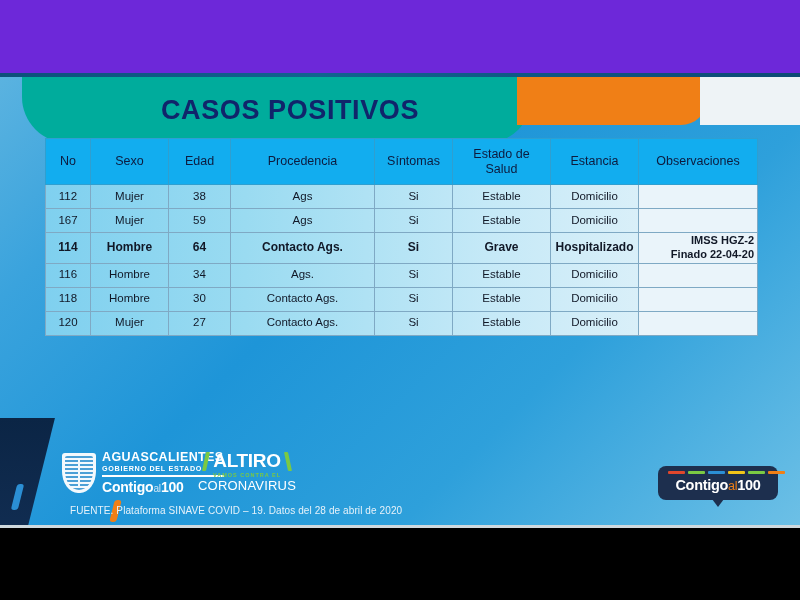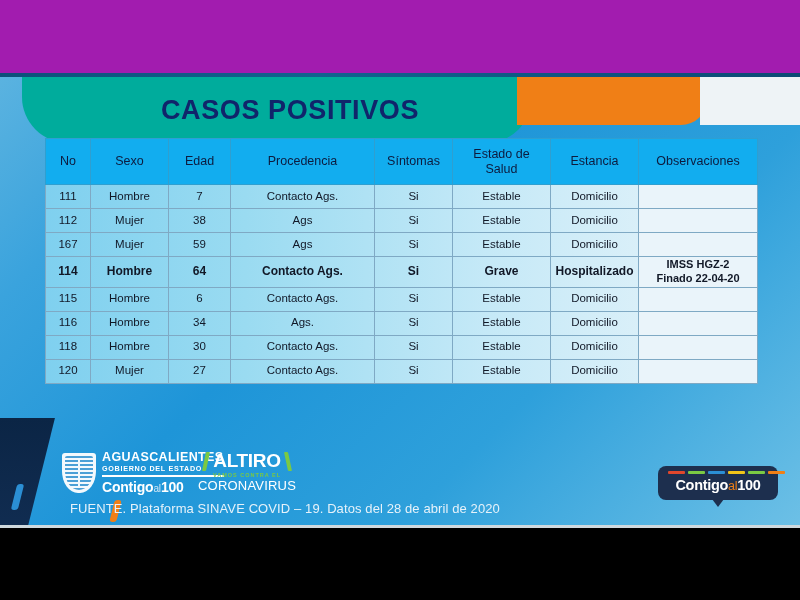--- a/index.html
+++ b/index.html
@@ -4,21 +4,21 @@
 <style>
   * { box-sizing: border-box; margin: 0; padding: 0; }
   html, body {
     width: 800px; height: 600px;
     background: #000;
     font-family: "Liberation Sans", sans-serif;
     overflow: hidden;
   }
 
   
-  #stage { position: relative; width: 800px; height: 460px; background: #a21caf; }
+  #stage { position: relative; width: 800px; height: 460px; background: #6d28d9; }
 
   #slide {
     position: absolute;
     left: 0; top: 73px;
     width: 800px; height: 455px;
     background: linear-gradient(135deg, #5bb3e0 0%, #3aa3dd 18%, #1e95d8 42%, #2ea0db 68%, #6dc0e6 100%);
     overflow: hidden;
   }
   #slide-topline {
     position: absolute; left: 0; top: 0; width: 800px; height: 4px;
@@ -69,21 +69,21 @@
     background: #12ADEF;
     color: #0d1b3e;
     font-size: 12.5px;
     font-weight: normal;
     height: 46px;
     padding: 2px 3px;
     border-color: #2f9fd0;
   }
   tbody td { height: 24px; padding: 1px 3px; }
   tbody tr { background: linear-gradient(90deg, #7fd0ef 0%, #9adbf1 28%, #c5e9f7 62%, #e9f4fa 100%); }
-  tbody td.obs { background: #eaf4fa; font-size: 10.5px; }
+  tbody td.obs { background: #eaf4fa; font-size: 10.5px; text-align: right; }
   tbody tr.row-bold td { font-weight: bold; font-size: 12px; }
   tbody tr.row-bold td.obs { font-size: 11px; line-height: 1.25; }
 
   col.c-no   { width: 45px; }
   col.c-sexo { width: 78px; }
   col.c-edad { width: 62px; }
   col.c-proc { width: 144px; }
   col.c-sint { width: 78px; }
   col.c-est  { width: 98px; }
   col.c-estan{ width: 88px; }
@@ -139,21 +139,21 @@
     position: absolute; top: 1px; width: 4px; height: 19px; background: #7ac943; border-radius: 1px;
   }
   .altiro-top .mark.l { left: 0; transform: skewX(-12deg); }
   .altiro-top .mark.r { right: 0; transform: skewX(12deg); }
   .altiro-word { font-size: 19px; font-weight: bold; color: #fff; letter-spacing: -.3px; line-height: 1; }
   .altiro-mid { font-size: 5.5px; font-weight: bold; color: #7ac943; letter-spacing: 1px; margin: 1px 0; }
   .altiro-sub { font-size: 13px; font-weight: normal; color: #fff; letter-spacing: .2px; line-height: 1; }
 
   .source {
     position: absolute; left: 70px; bottom: 12px;
-    font-size: 13px; color: #e6f2fa; letter-spacing: .1px;
+    font-size: 10px; color: #e6f2fa; letter-spacing: .1px;
   }
 
   
   .badge {
     position: absolute; right: 22px; bottom: 28px;
     width: 120px; height: 34px;
     background: #1d2f4e; border-radius: 8px;
   }
   .badge::after {
     content: ""; position: absolute; left: 50%; bottom: -7px; margin-left: -6px;
@@ -202,30 +202,20 @@
             <th>Edad</th>
             <th>Procedencia</th>
             <th>Síntomas</th>
             <th>Estado de Salud</th>
             <th>Estancia</th>
             <th>Observaciones</th>
           </tr>
         </thead>
         <tbody id="tbody">
             <tr>
-              <td>111</td>
-              <td>Hombre</td>
-              <td>7</td>
-              <td>Contacto Ags.</td>
-              <td>Si</td>
-              <td>Estable</td>
-              <td>Domicilio</td>
-              <td class="obs"></td>
-            </tr>
-            <tr>
               <td>112</td>
               <td>Mujer</td>
               <td>38</td>
               <td>Ags</td>
               <td>Si</td>
               <td>Estable</td>
               <td>Domicilio</td>
               <td class="obs"></td>
             </tr>
             <tr>
@@ -240,30 +230,20 @@
             </tr>
             <tr class="row-bold">
               <td>114</td>
               <td>Hombre</td>
               <td>64</td>
               <td>Contacto Ags.</td>
               <td>Si</td>
               <td>Grave</td>
               <td>Hospitalizado</td>
               <td class="obs">IMSS HGZ-2<br>Finado 22-04-20</td>
-            </tr>
-            <tr>
-              <td>115</td>
-              <td>Hombre</td>
-              <td>6</td>
-              <td>Contacto Ags.</td>
-              <td>Si</td>
-              <td>Estable</td>
-              <td>Domicilio</td>
-              <td class="obs"></td>
             </tr>
             <tr>
               <td>116</td>
               <td>Hombre</td>
               <td>34</td>
               <td>Ags.</td>
               <td>Si</td>
               <td>Estable</td>
               <td>Domicilio</td>
               <td class="obs"></td>

